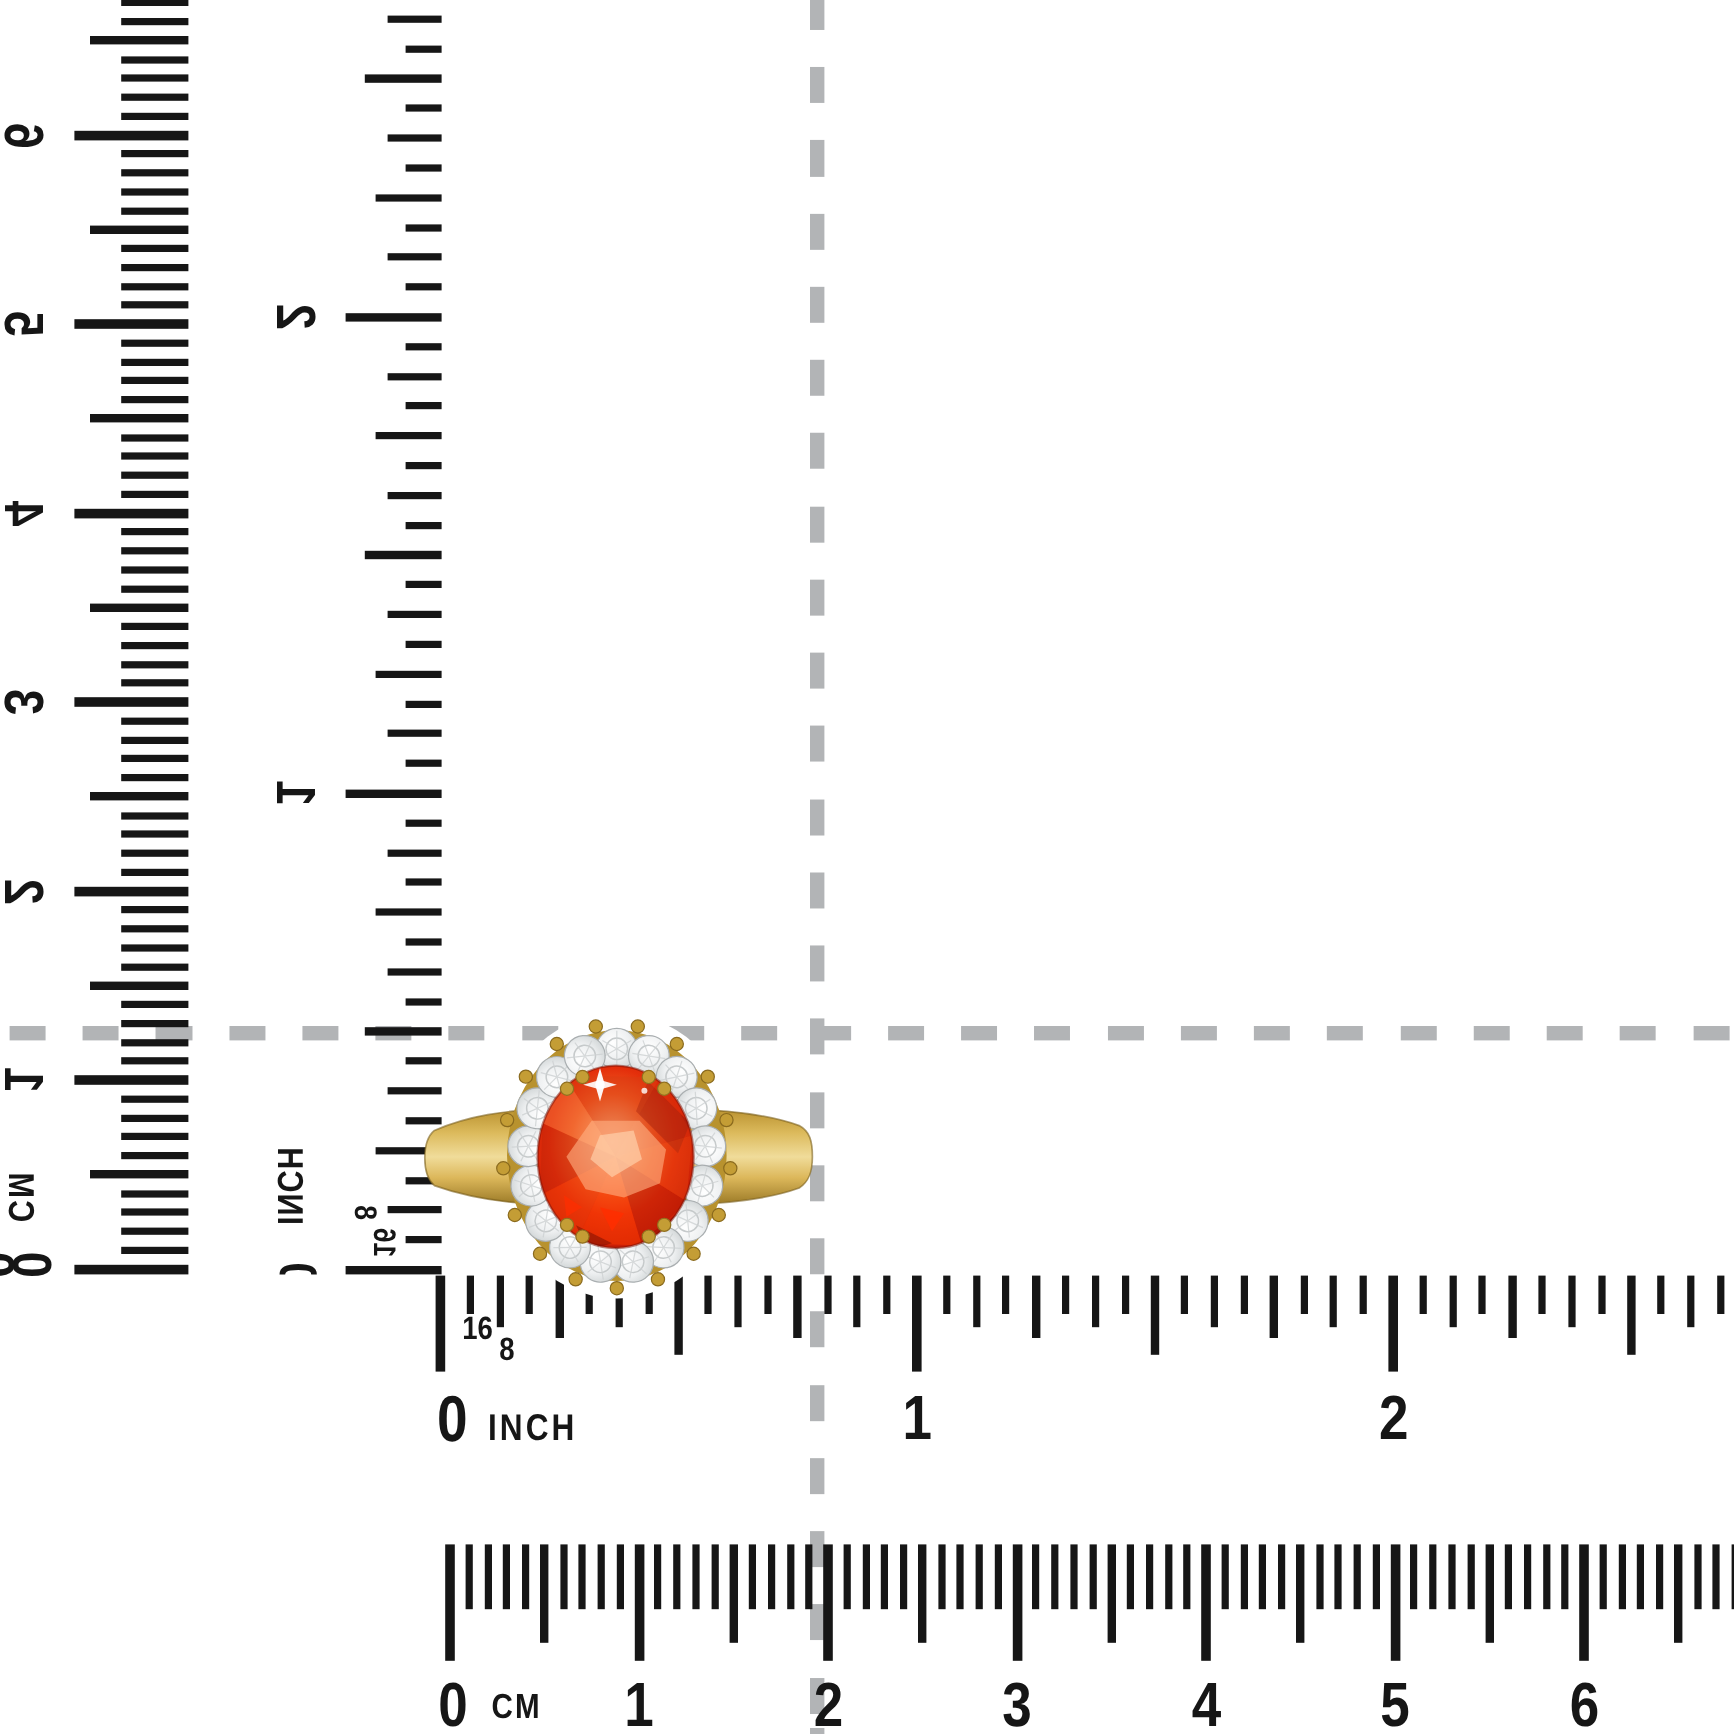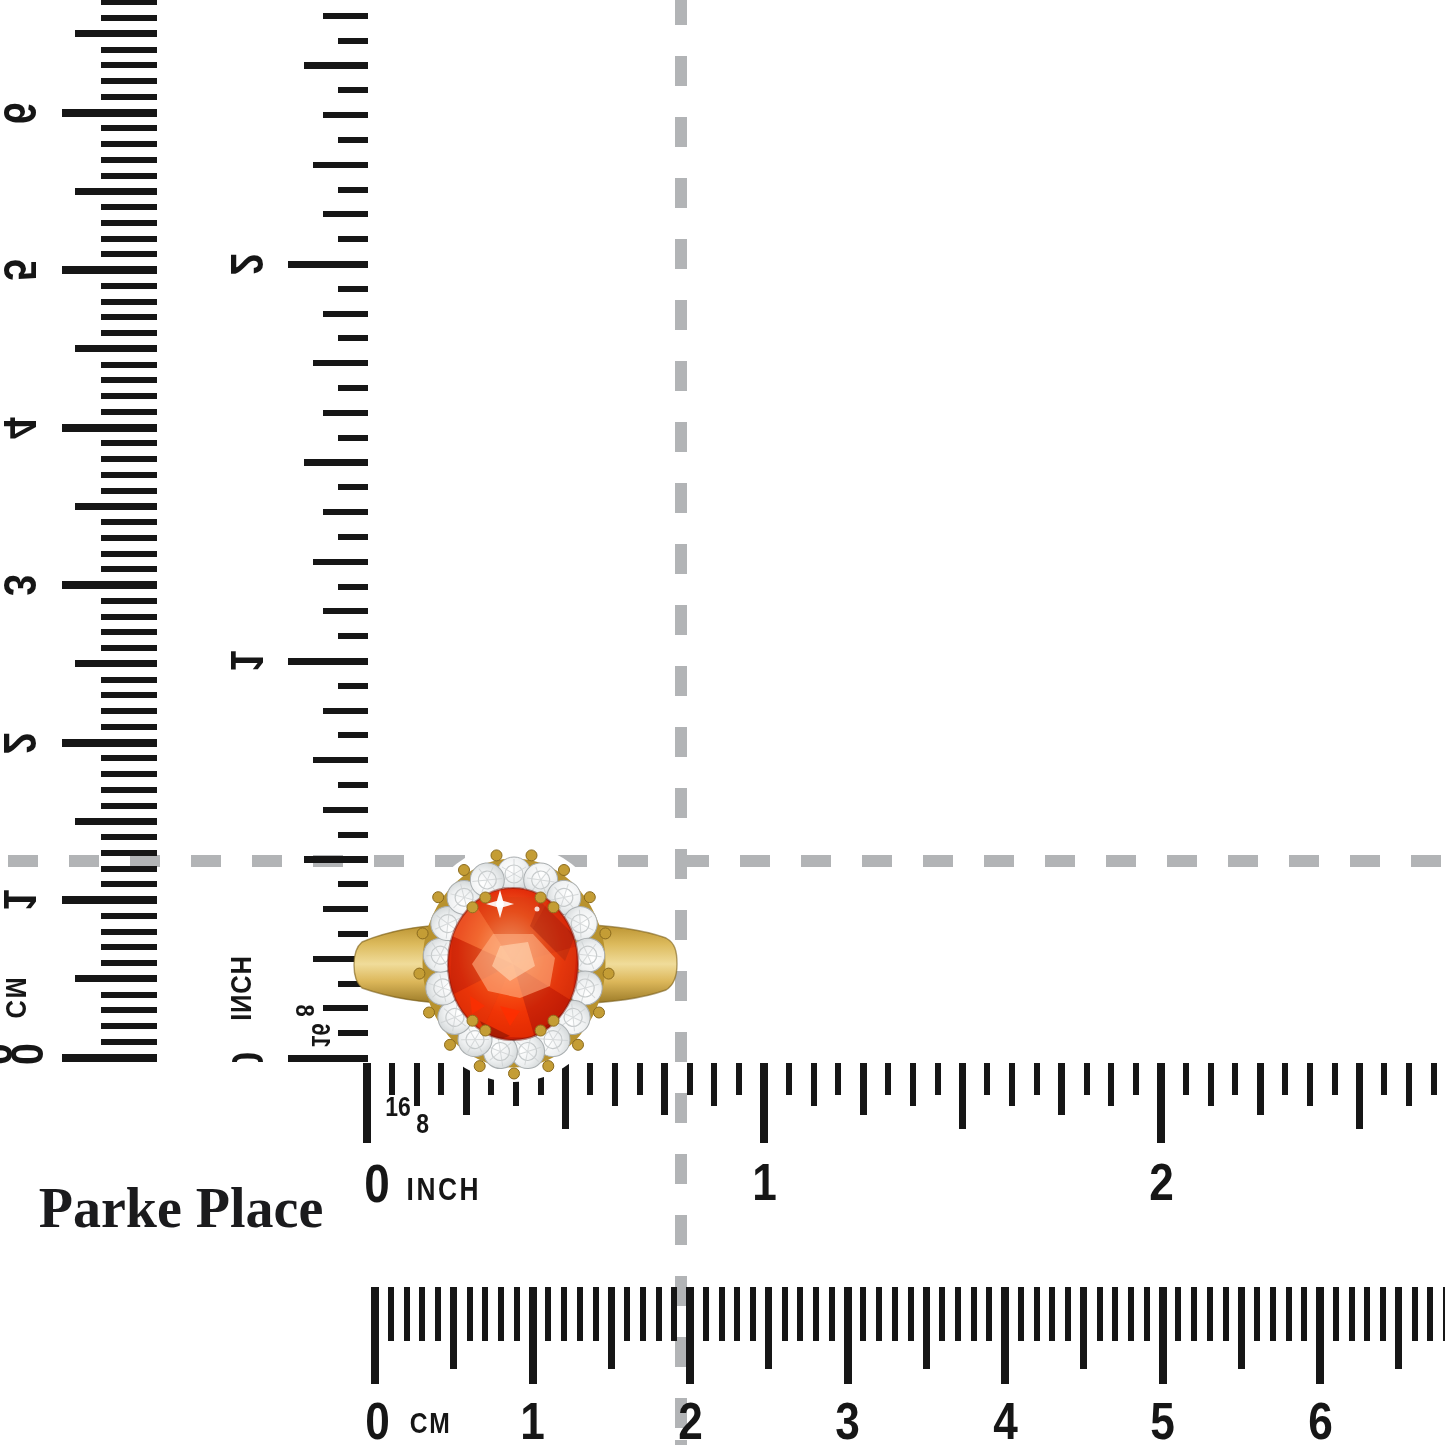--- a/index.html
+++ b/index.html
@@ -474,16 +474,15 @@
         <circle cx="124.5" cy="64.3" r="5.5" fill="#c49d35" stroke="#91701f" stroke-width="1"></circle>
         <circle cx="137.4" cy="54.5" r="5.5" fill="#c49d35" stroke="#91701f" stroke-width="1"></circle>
         <circle cx="205.5" cy="177.7" r="5.5" fill="#c49d35" stroke="#91701f" stroke-width="1"></circle>
         <circle cx="192.6" cy="187.5" r="5.5" fill="#c49d35" stroke="#91701f" stroke-width="1"></circle>
         <circle cx="137.4" cy="187.5" r="5.5" fill="#c49d35" stroke="#91701f" stroke-width="1"></circle>
         <circle cx="124.5" cy="177.7" r="5.5" fill="#c49d35" stroke="#91701f" stroke-width="1"></circle>
       </g>
   </svg>
 
   <div class="logo">
-    <div class="logo-name" style="color: rgb(27, 27, 29);">Parke Place</div>
   </div>
 
 </div>
 
 </body></html>

